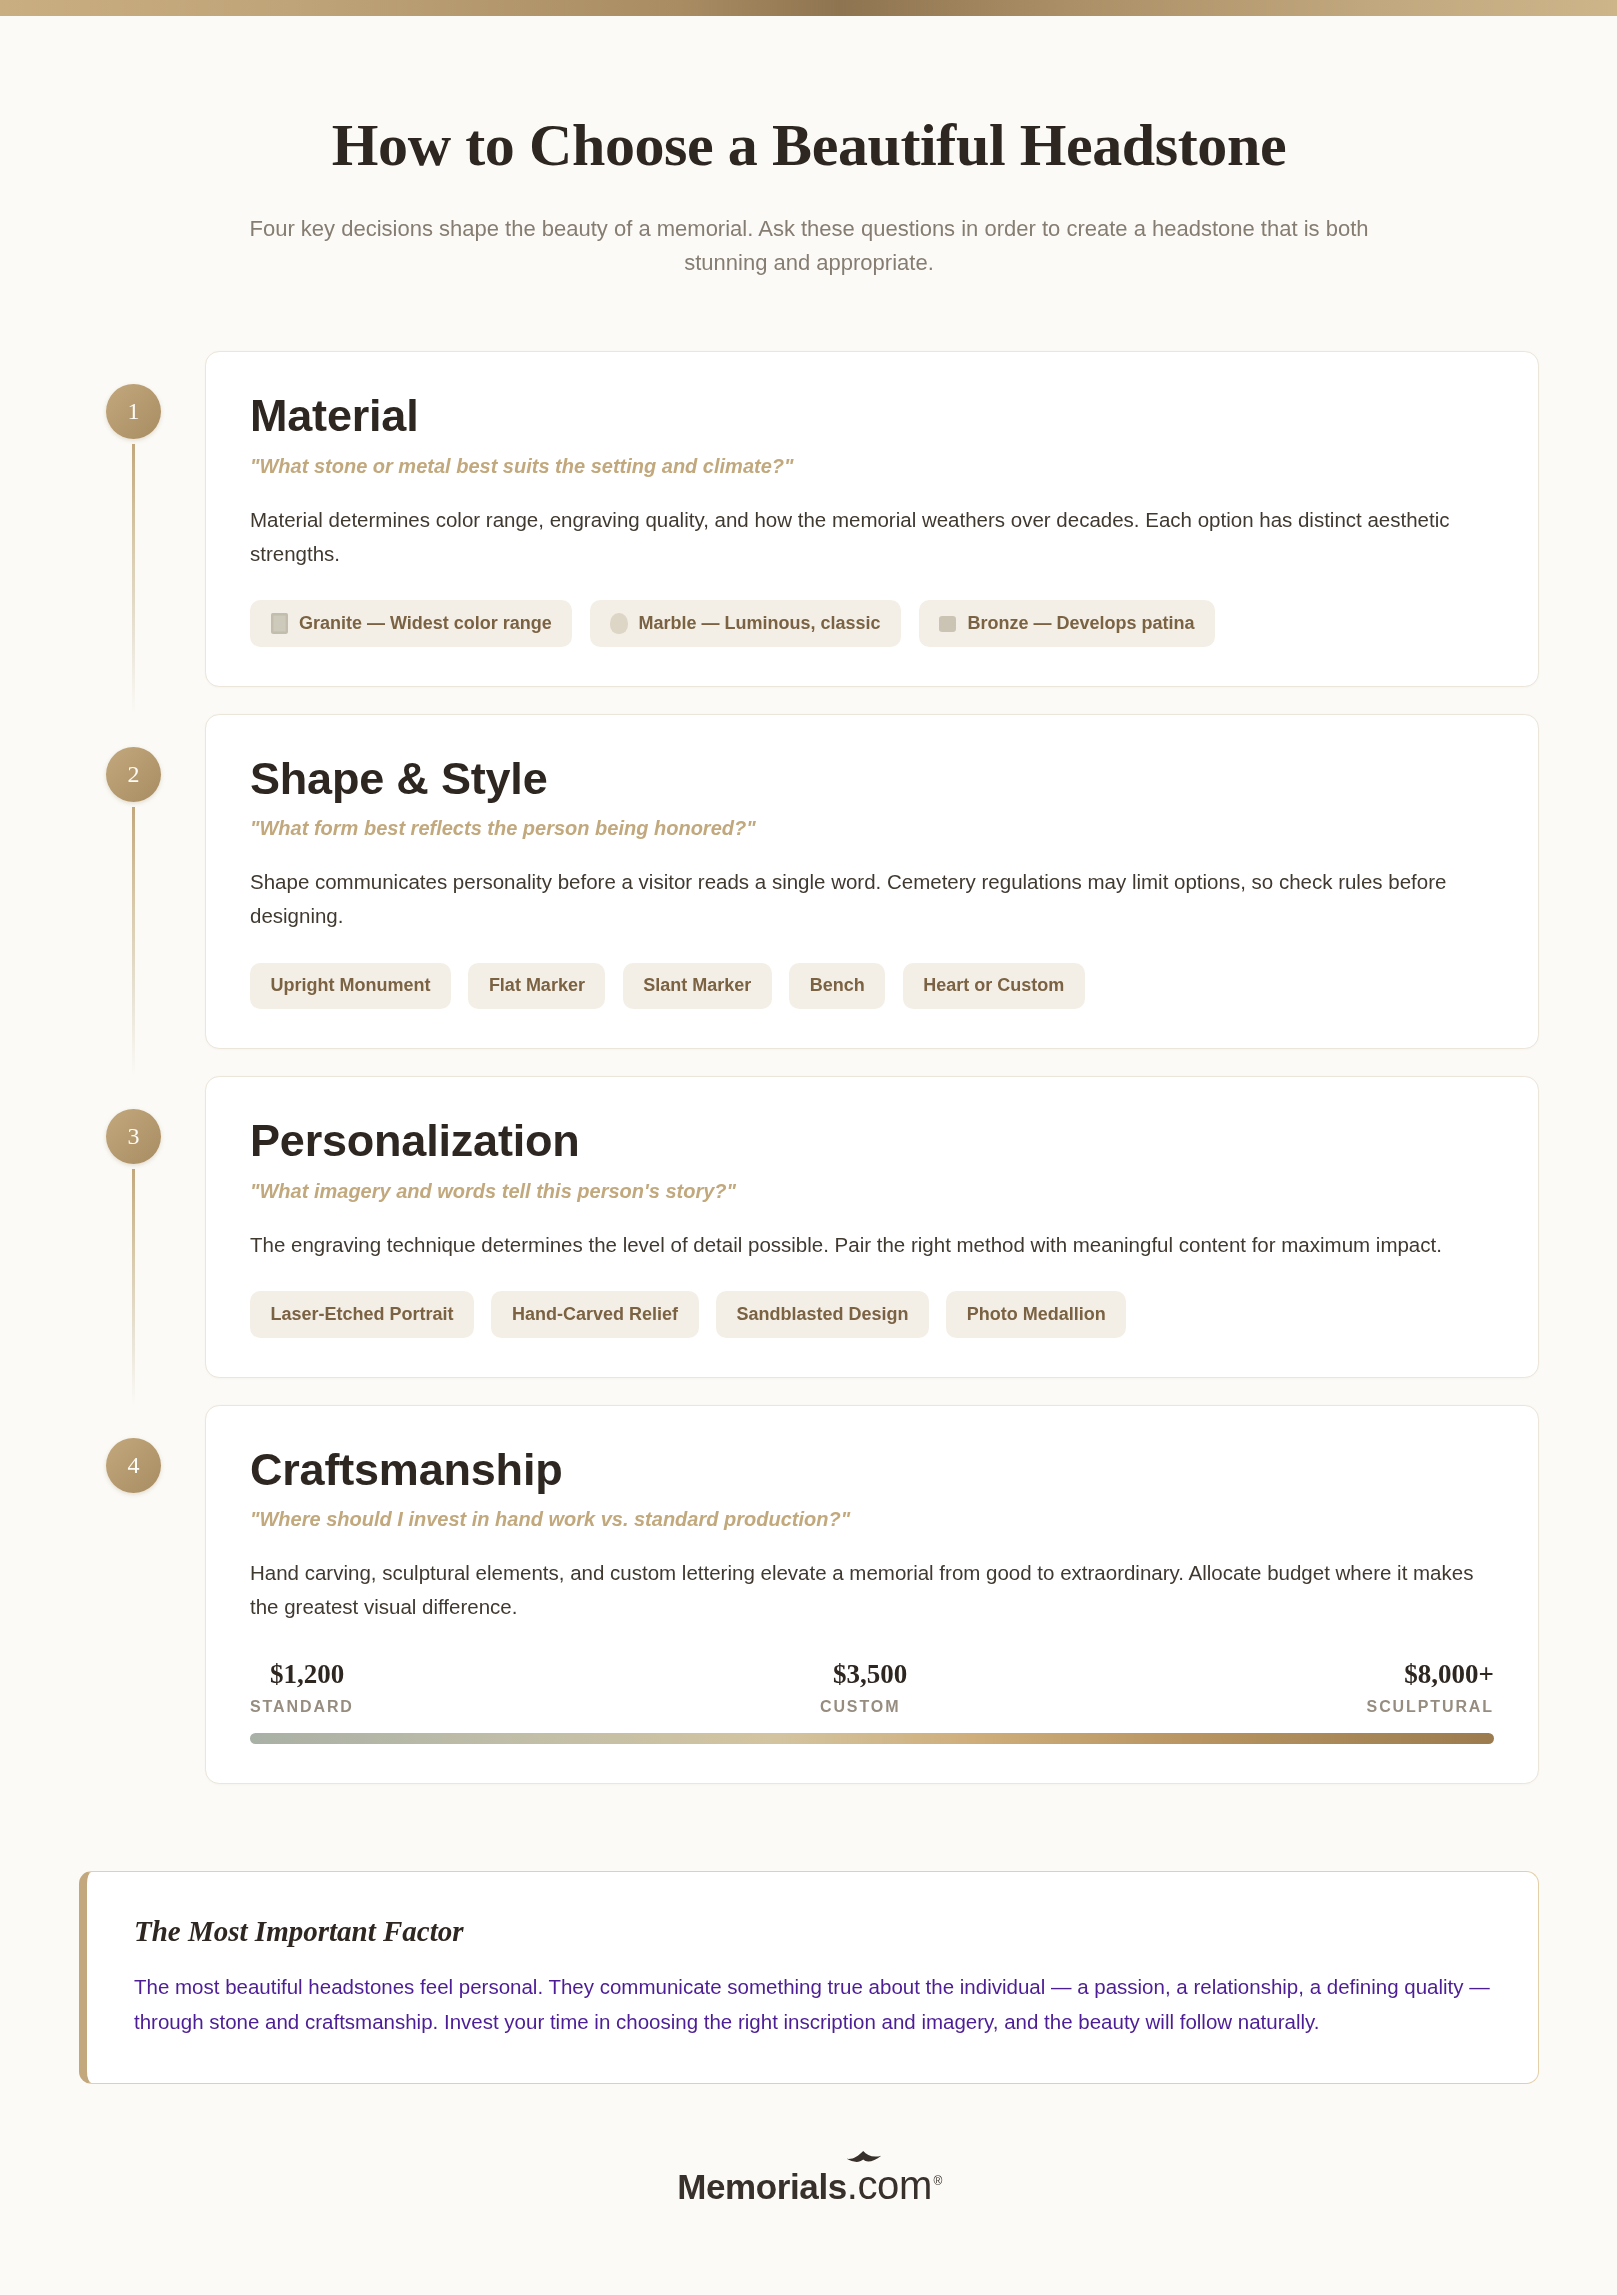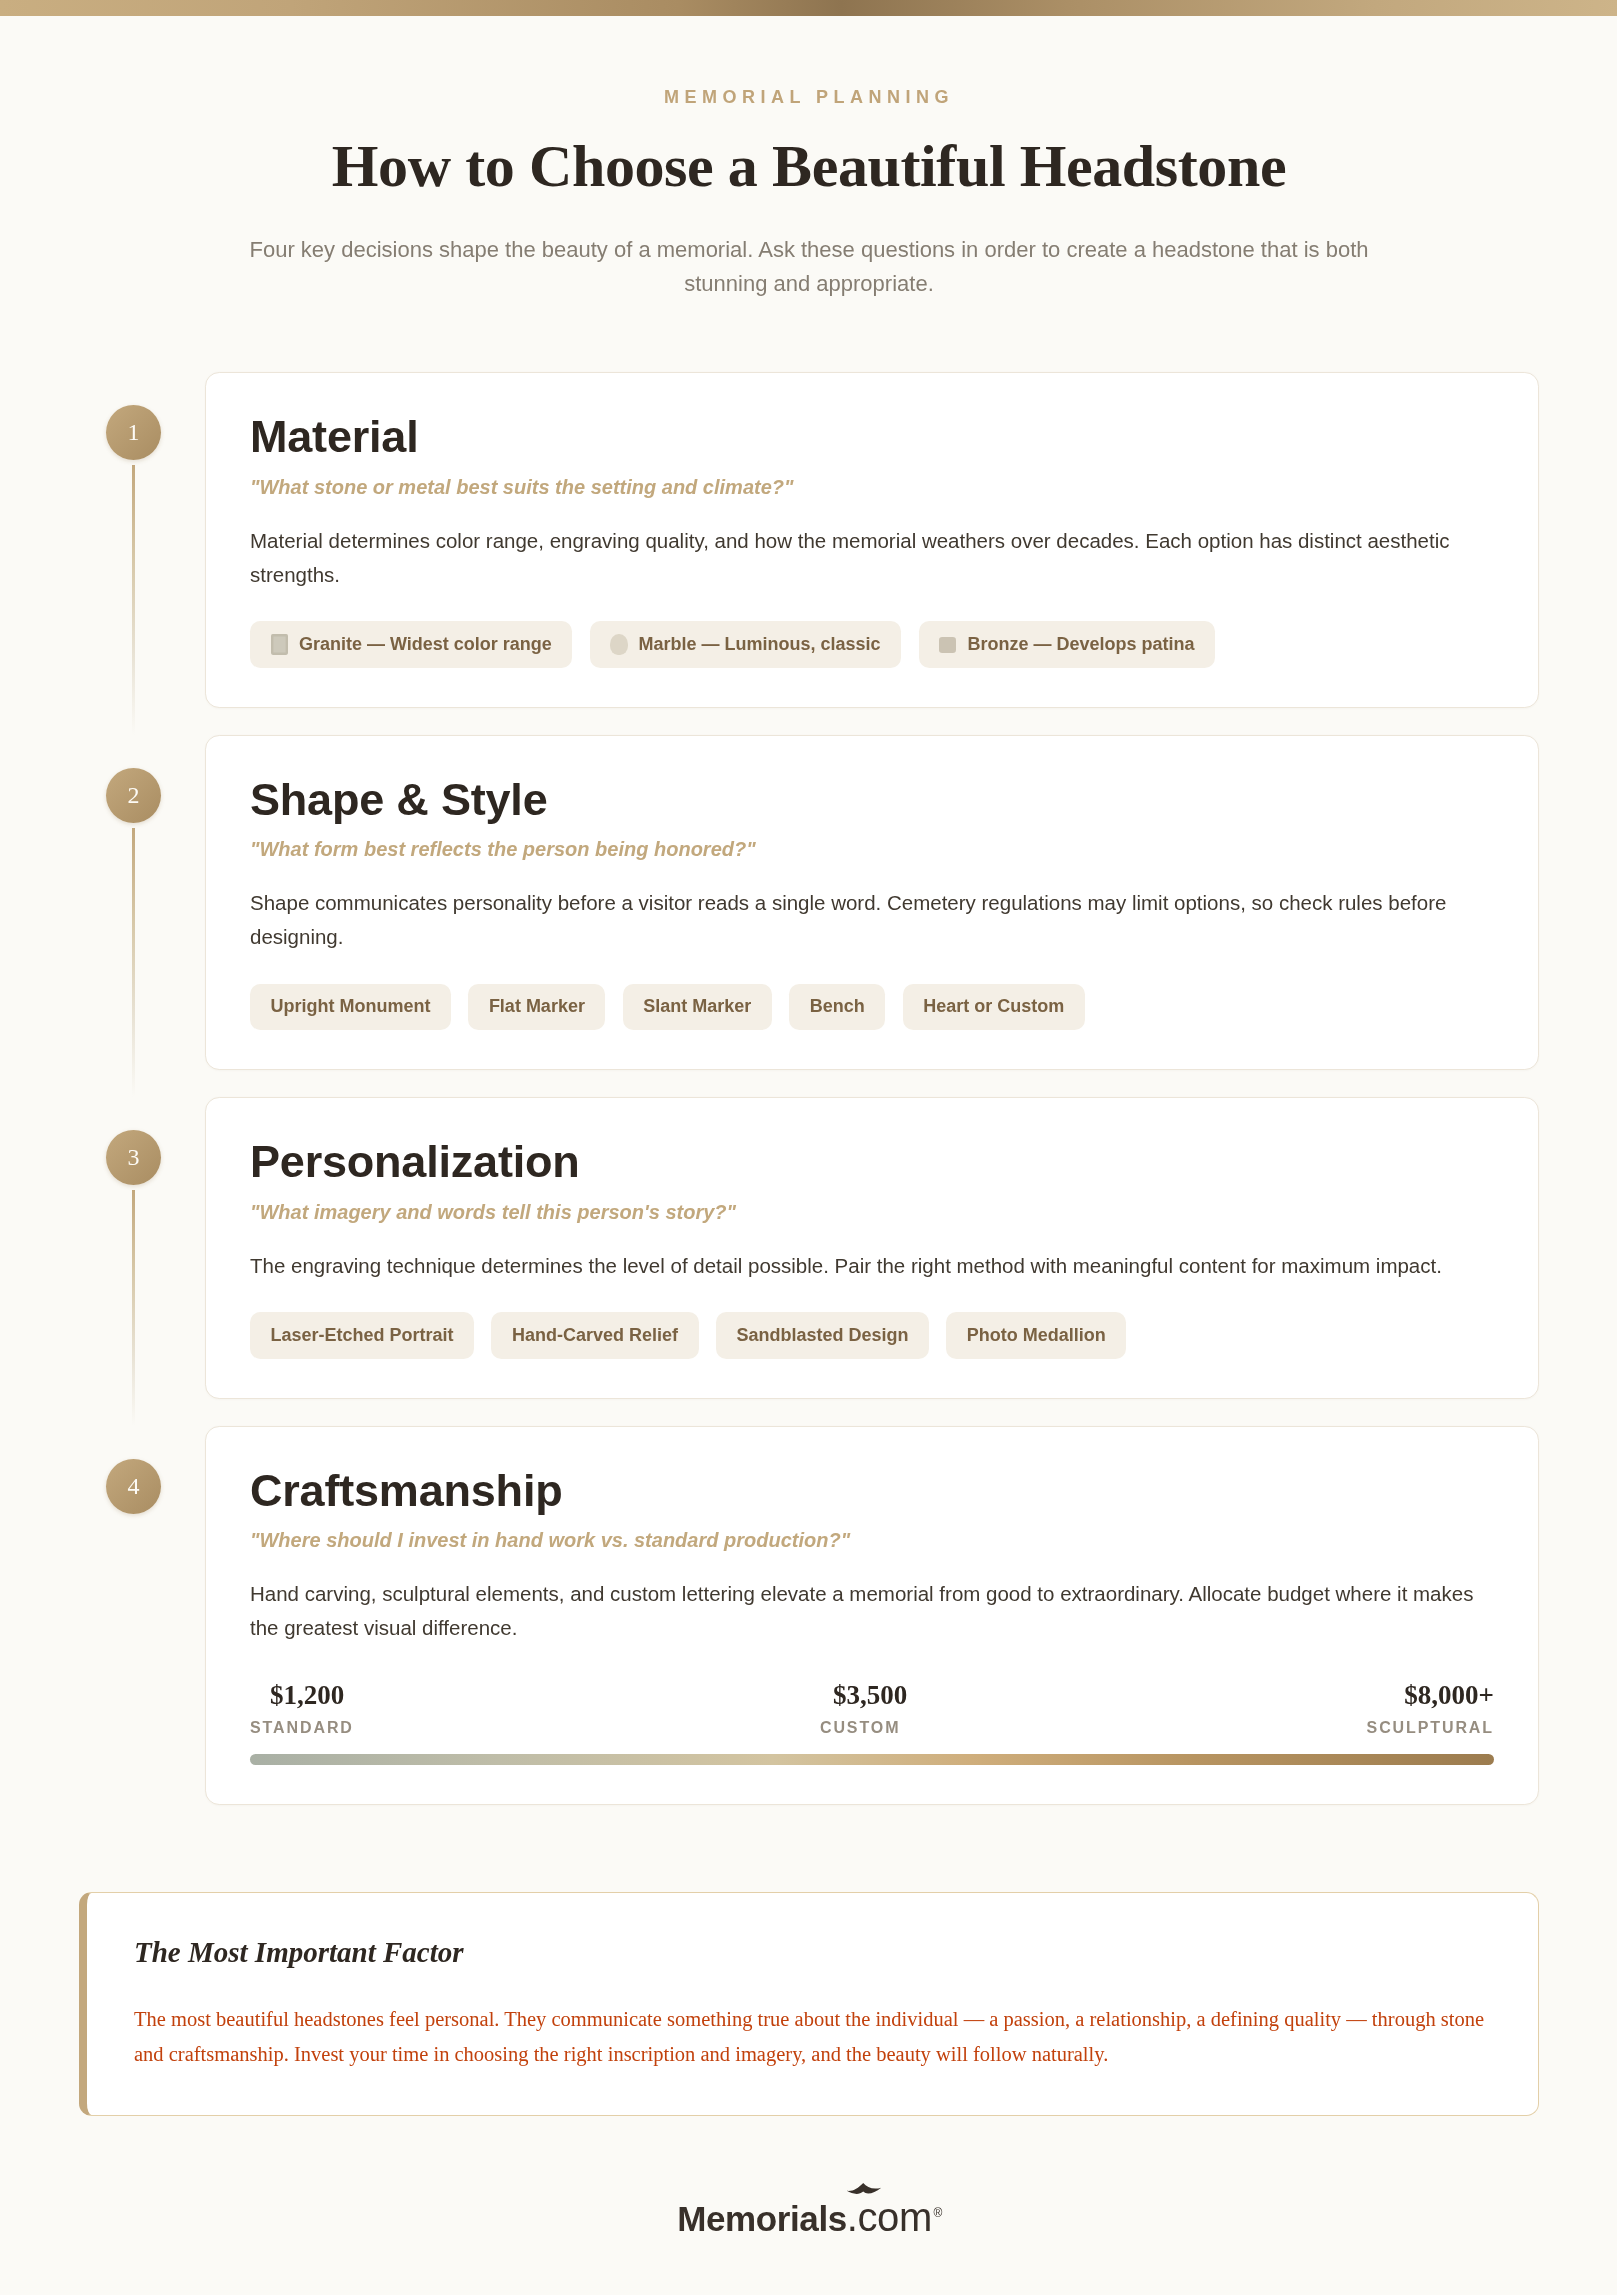--- a/index.html
+++ b/index.html
@@ -222,25 +222,24 @@
     padding:43px 47px 44px;
   }
   .callout-title{
     font-family:"Liberation Serif", serif;
     font-size:29px;
     font-weight:700;
     color:#2e2721;
     font-style:italic;
   }
   .callout-body{
-    margin-top:33px;
+    margin-top:22px;
     font-size:20.5px;
     line-height:1.68;
-    color:#c2410c;
-    font-family:Liberation Serif, serif;
+    color:#4c1d95;
   }
 
   
   .footer{
     margin-top:79px;
     display:flex;
     justify-content:center;
     align-items:center;
   }
   .logo{
@@ -276,21 +275,20 @@
   }
 </style>
 </head>
 <body>
 
 <div class="page">
 
   <div class="topbar"></div>
 
   <div class="header">
-    <div class="eyebrow">MEMORIAL PLANNING</div>
     <h1 class="main-title">How to Choose a Beautiful Headstone</h1>
     <p class="subtitle">Four key decisions shape the beauty of a memorial. Ask these questions in order to create a headstone that is both stunning and appropriate.</p>
   </div>
 
   <div class="steps">
 
     <div class="step">
       <div class="rail">
         <div class="badge">1</div>
         <div class="connector"></div>

